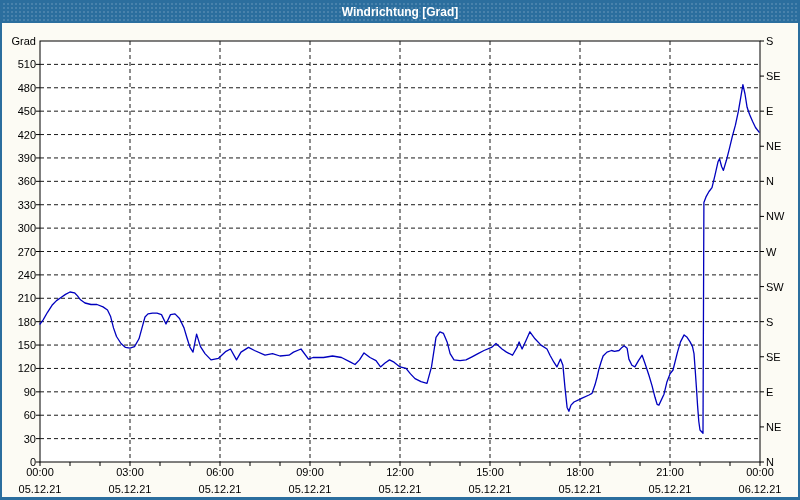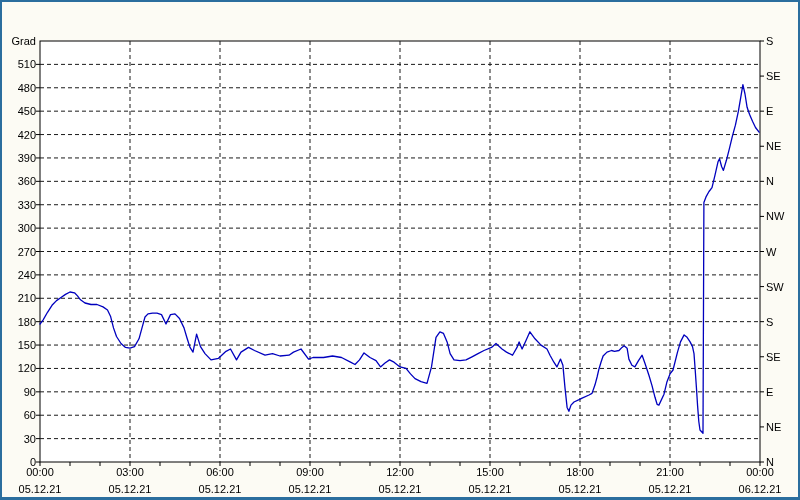--- a/index.html
+++ b/index.html
@@ -25,20 +25,23 @@
   .titlebar .title-text{
     color:#FFFFFF;font-size:12px;font-weight:bold;line-height:21px;
   }
   svg.chart{position:absolute;left:0;top:0;z-index:1;}
   svg text{font-family:"Liberation Sans",sans-serif;font-size:11px;fill:#000000;}
 </style>
 </head>
 <body>
 
 <div class="window">
+  <div class="titlebar">
+    <span class="title-text">Windrichtung [Grad]</span>
+  </div>
   <svg class="chart" id="chart-svg" width="800" height="500" viewBox="0 0 800 500">
       <rect x="38" y="39" width="720" height="421" fill="#FFFFFF" stroke="#000000" stroke-width="1"></rect>
       <line x1="38" y1="62.388888888888914" x2="758" y2="62.388888888888914" stroke="#1A1A1A" stroke-width="1" stroke-dasharray="4,3"></line>
       <line x1="38" y1="85.77777777777777" x2="758" y2="85.77777777777777" stroke="#1A1A1A" stroke-width="1" stroke-dasharray="4,3"></line>
       <line x1="38" y1="109.16666666666669" x2="758" y2="109.16666666666669" stroke="#1A1A1A" stroke-width="1" stroke-dasharray="4,3"></line>
       <line x1="38" y1="132.55555555555554" x2="758" y2="132.55555555555554" stroke="#1A1A1A" stroke-width="1" stroke-dasharray="4,3"></line>
       <line x1="38" y1="155.94444444444446" x2="758" y2="155.94444444444446" stroke="#1A1A1A" stroke-width="1" stroke-dasharray="4,3"></line>
       <line x1="38" y1="179.33333333333331" x2="758" y2="179.33333333333331" stroke="#1A1A1A" stroke-width="1" stroke-dasharray="4,3"></line>
       <line x1="38" y1="202.72222222222223" x2="758" y2="202.72222222222223" stroke="#1A1A1A" stroke-width="1" stroke-dasharray="4,3"></line>
       <line x1="38" y1="226.11111111111111" x2="758" y2="226.11111111111111" stroke="#1A1A1A" stroke-width="1" stroke-dasharray="4,3"></line>

